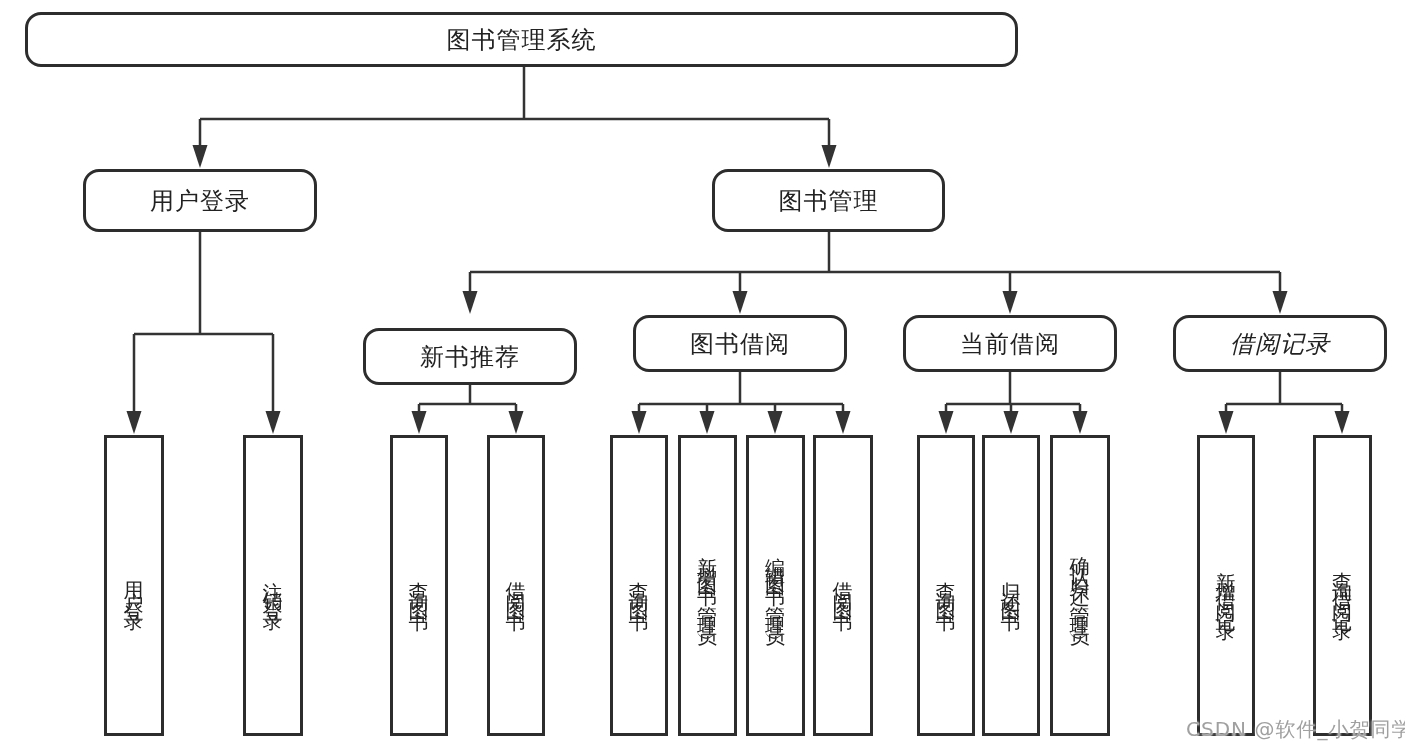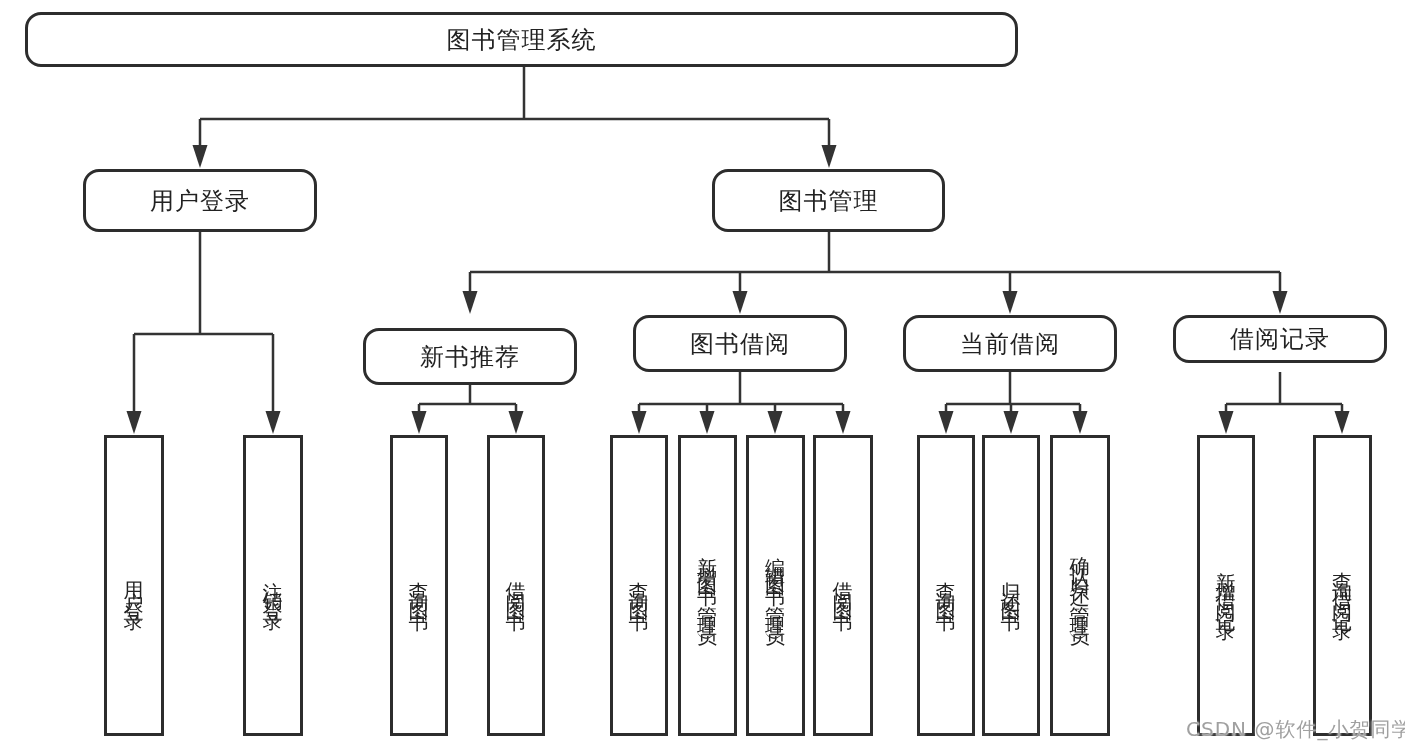--- a/index.html
+++ b/index.html
@@ -132,21 +132,21 @@
 
   <div class="node hnode" style="left:363px;top:315px;width:214px;height:57px;margin-top:13px;">
     <span>新书推荐</span>
   </div>
   <div class="node hnode" style="left:633px;top:315px;width:214px;height:57px;">
     <span>图书借阅</span>
   </div>
   <div class="node hnode" style="left:903px;top:315px;width:214px;height:57px;align-items:center;">
     <span>当前借阅</span>
   </div>
-  <div class="node hnode" style="left:1173px;top:315px;width:214px;height:48px;">
+  <div class="node hnode" style="left:1173px;top:315px;width:214px;height:57px;font-style:italic;">
     <span>借阅记录</span>
   </div>
 
   <div class="node leaf" style="left:104px;top:435px;width:60px;height:301px;">
     <span class="vtext">用户登录</span>
   </div>
   <div class="node leaf" style="left:243px;top:435px;width:60px;height:301px;">
     <span class="vtext">注销登录</span>
   </div>
 

